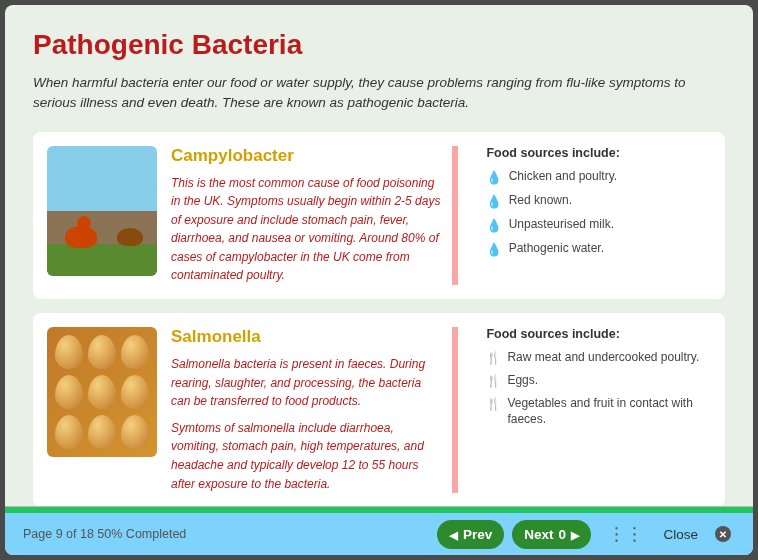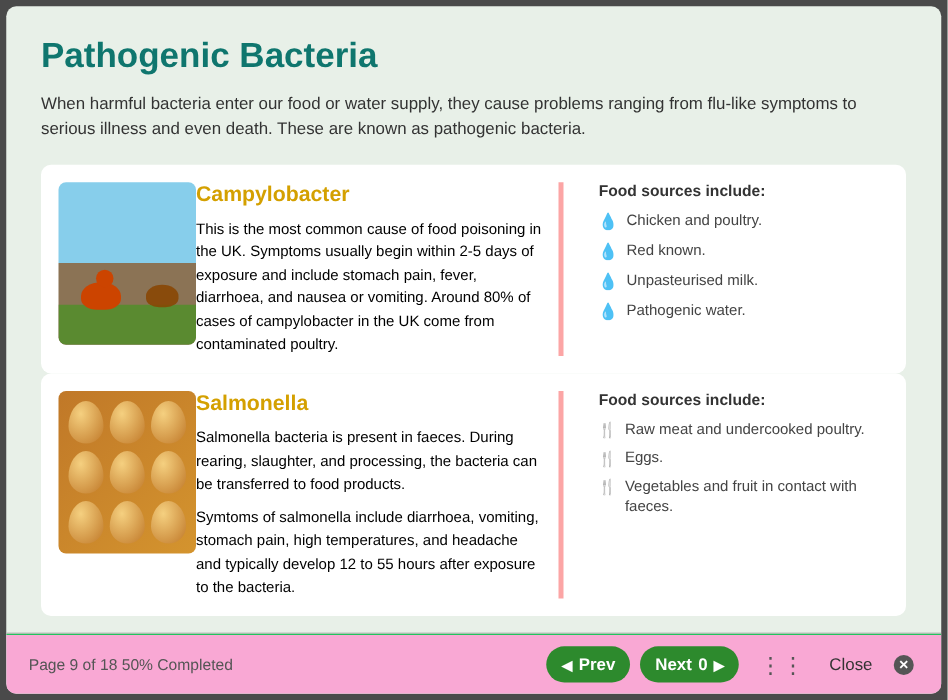--- a/index.html
+++ b/index.html
@@ -21,59 +21,63 @@
       display: flex;
       flex-direction: column;
     }
     .main-content {
       flex: 1;
       padding: 24px 28px 16px 28px;
       overflow-y: auto;
     }
     .page-title {
       font-size: 28px;
-      color: #0f766e;
+      color: #b91c1c;
       font-weight: bold;
       margin-bottom: 12px;
     }
     .intro-text {
       font-size: 13.5px;
       color: #333;
       line-height: 1.5;
       margin-bottom: 18px;
+      font-style: italic;
     }
     .card {
       background: #fff;
       border-radius: 8px;
       padding: 14px;
-      display: flex;
+      margin-bottom: 14px;
+      display: flex;
+      gap: 14px;
     }
     .card-body {
       flex: 1;
       display: flex;
       gap: 12px;
     }
     .card-left {
       flex: 1.2;
     }
     .card-right {
       flex: 1;
-      border-left: 4px solid #fca5a5;
+      border-left: 6px solid #fca5a5;
       padding-left: 28px;
     }
     .card-title {
       font-size: 17px;
       font-weight: bold;
       color: #d4a000;
       margin-bottom: 8px;
     }
     .card-text {
       font-size: 12px;
-      color: #000000;
+      color: #b91c1c;
       line-height: 1.55;
+      font-style: italic;
     }
     .food-sources-title {
       font-size: 12.5px;
       font-weight: bold;
       color: #333;
       margin-bottom: 8px;
     }
     .food-source-item {
       display: flex;
       align-items: flex-start;
@@ -95,22 +99,22 @@
       flex-shrink: 0;
       margin-top: 1px;
     }
     .divider {
       height: 1px;
       background: #bbb;
       margin: 0 0 0 0;
     }
     .footer {
       height: 48px;
-      background: #f9a8d4;
-      border-top: 1px solid #22c55e;
+      background: #7dd3fc;
+      border-top: 6px solid #22c55e;
       display: flex;
       align-items: center;
       padding: 0 18px;
     }
     .footer-status {
       font-size: 12.5px;
       color: #555;
       flex: 1;
     }
     .footer-nav {

